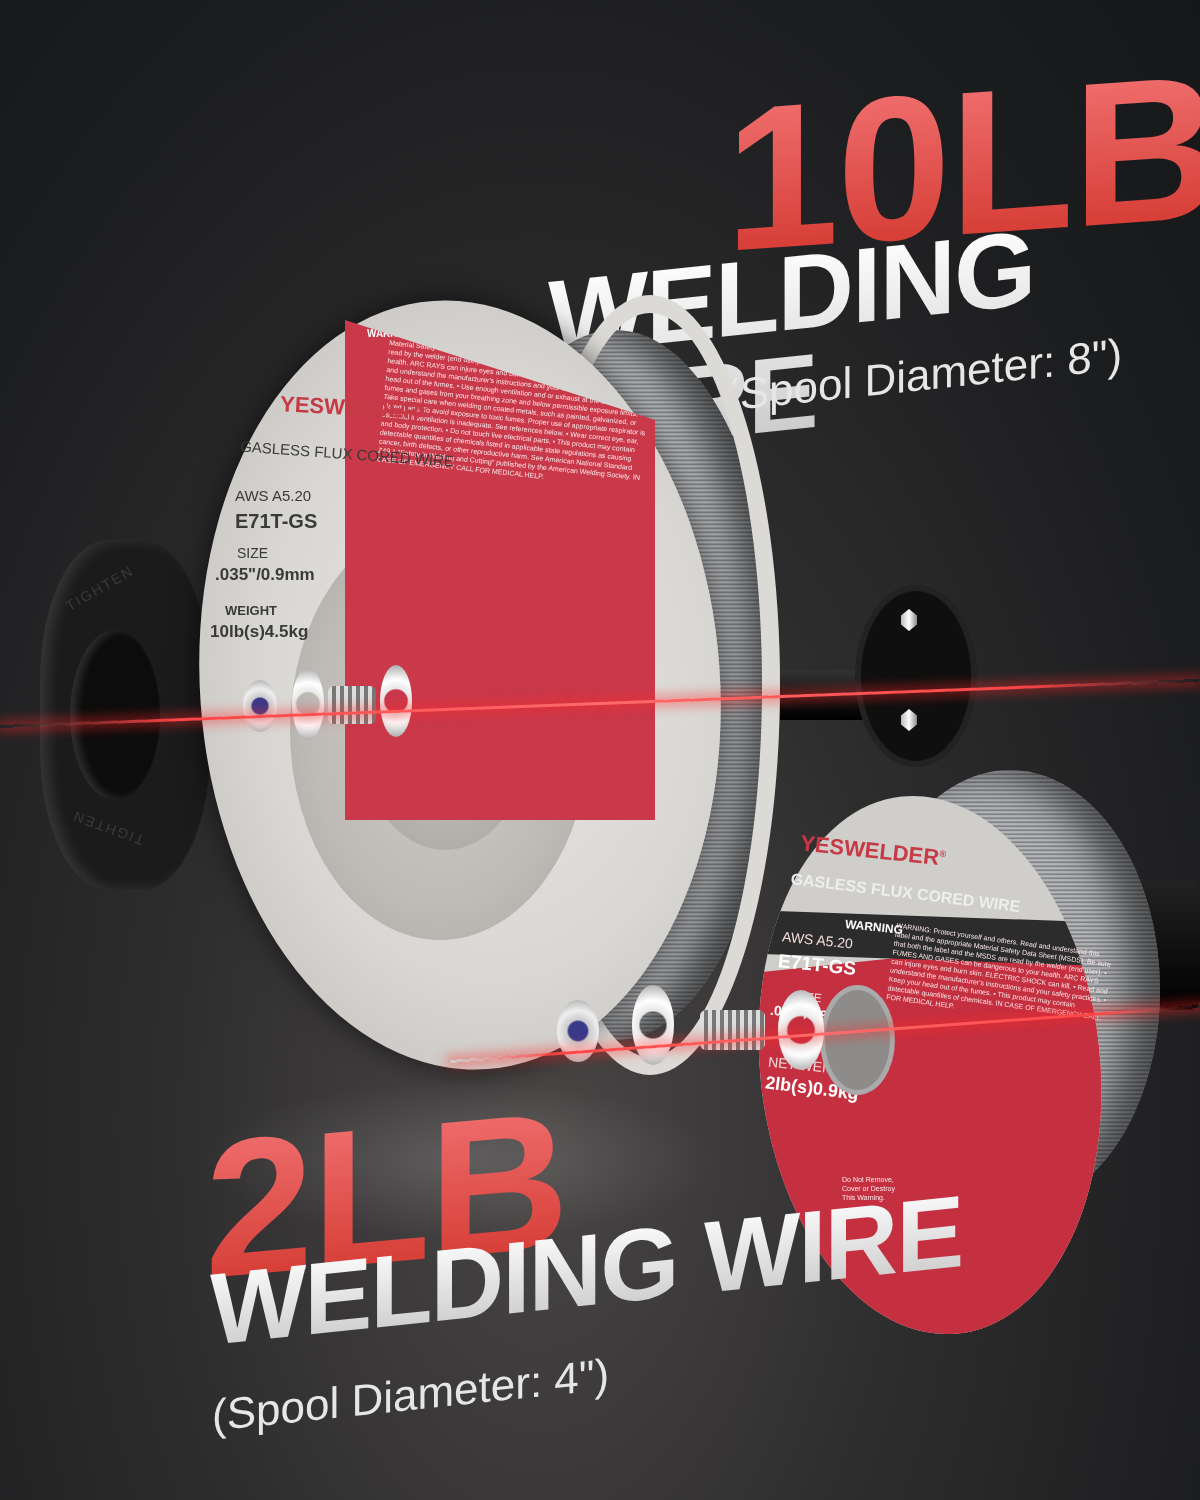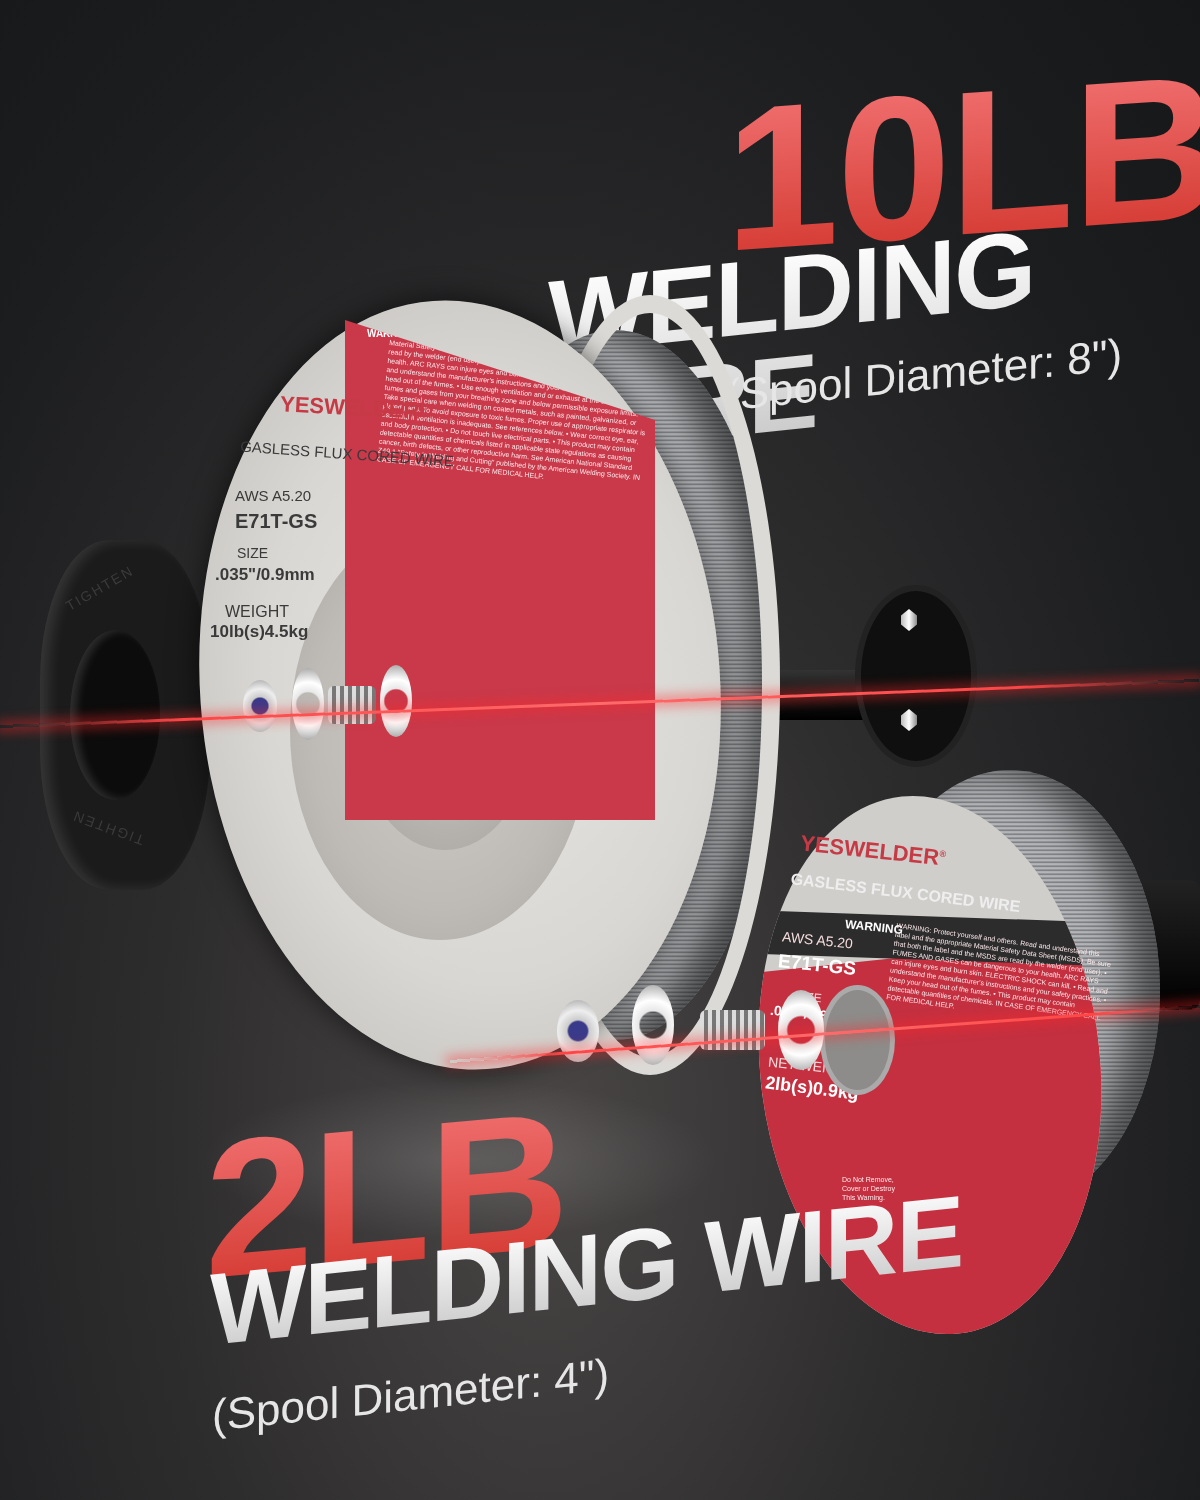--- a/index.html
+++ b/index.html
@@ -78,21 +78,21 @@
 </div>
 
 <div class="abs label-text" style="left:280px;top:395px;color:#c63a45;font-size:22px;font-weight:700;transform:rotate(3deg);">
   <span>YESWELDER</span><sup style="font-size:9px;">®</sup>
 </div>
 <div class="abs label-text" style="left:240px;top:445px;font-size:15px;transform:rotate(4deg);">GASLESS FLUX CORED WIRE</div>
 <div class="abs label-text" style="left:235px;top:487px;font-size:15px;">AWS A5.20</div>
 <div class="abs label-text" style="left:235px;top:510px;font-size:20px;font-weight:700;">E71T-GS</div>
 <div class="abs label-text" style="left:237px;top:545px;font-size:14px;">SIZE</div>
 <div class="abs label-text" style="left:215px;top:565px;font-size:17px;font-weight:700;">.035"/0.9mm</div>
-<div class="abs label-text" style="left:225px;top:603px;font-size:16px;">WEIGHT</div>
+<div class="abs label-text" style="left:225px;top:603px;font-size:13px;font-weight:bold;">WEIGHT</div>
 <div class="abs label-text" style="left:210px;top:622px;font-size:17px;font-weight:700;">10lb(s)4.5kg</div>
 
 <div class="abs nut" style="left:243px;top:680px;width:34px;height:52px;"></div>
 <div class="abs washer" style="left:292px;top:668px;width:32px;height:72px;"></div>
 <div class="abs spring" style="left:328px;top:686px;width:48px;height:38px;"></div>
 <div class="abs washer" style="left:380px;top:665px;width:32px;height:72px;"></div>
 
 <div class="abs reflection"></div>
 
 <div class="abs small-shaft"></div>

